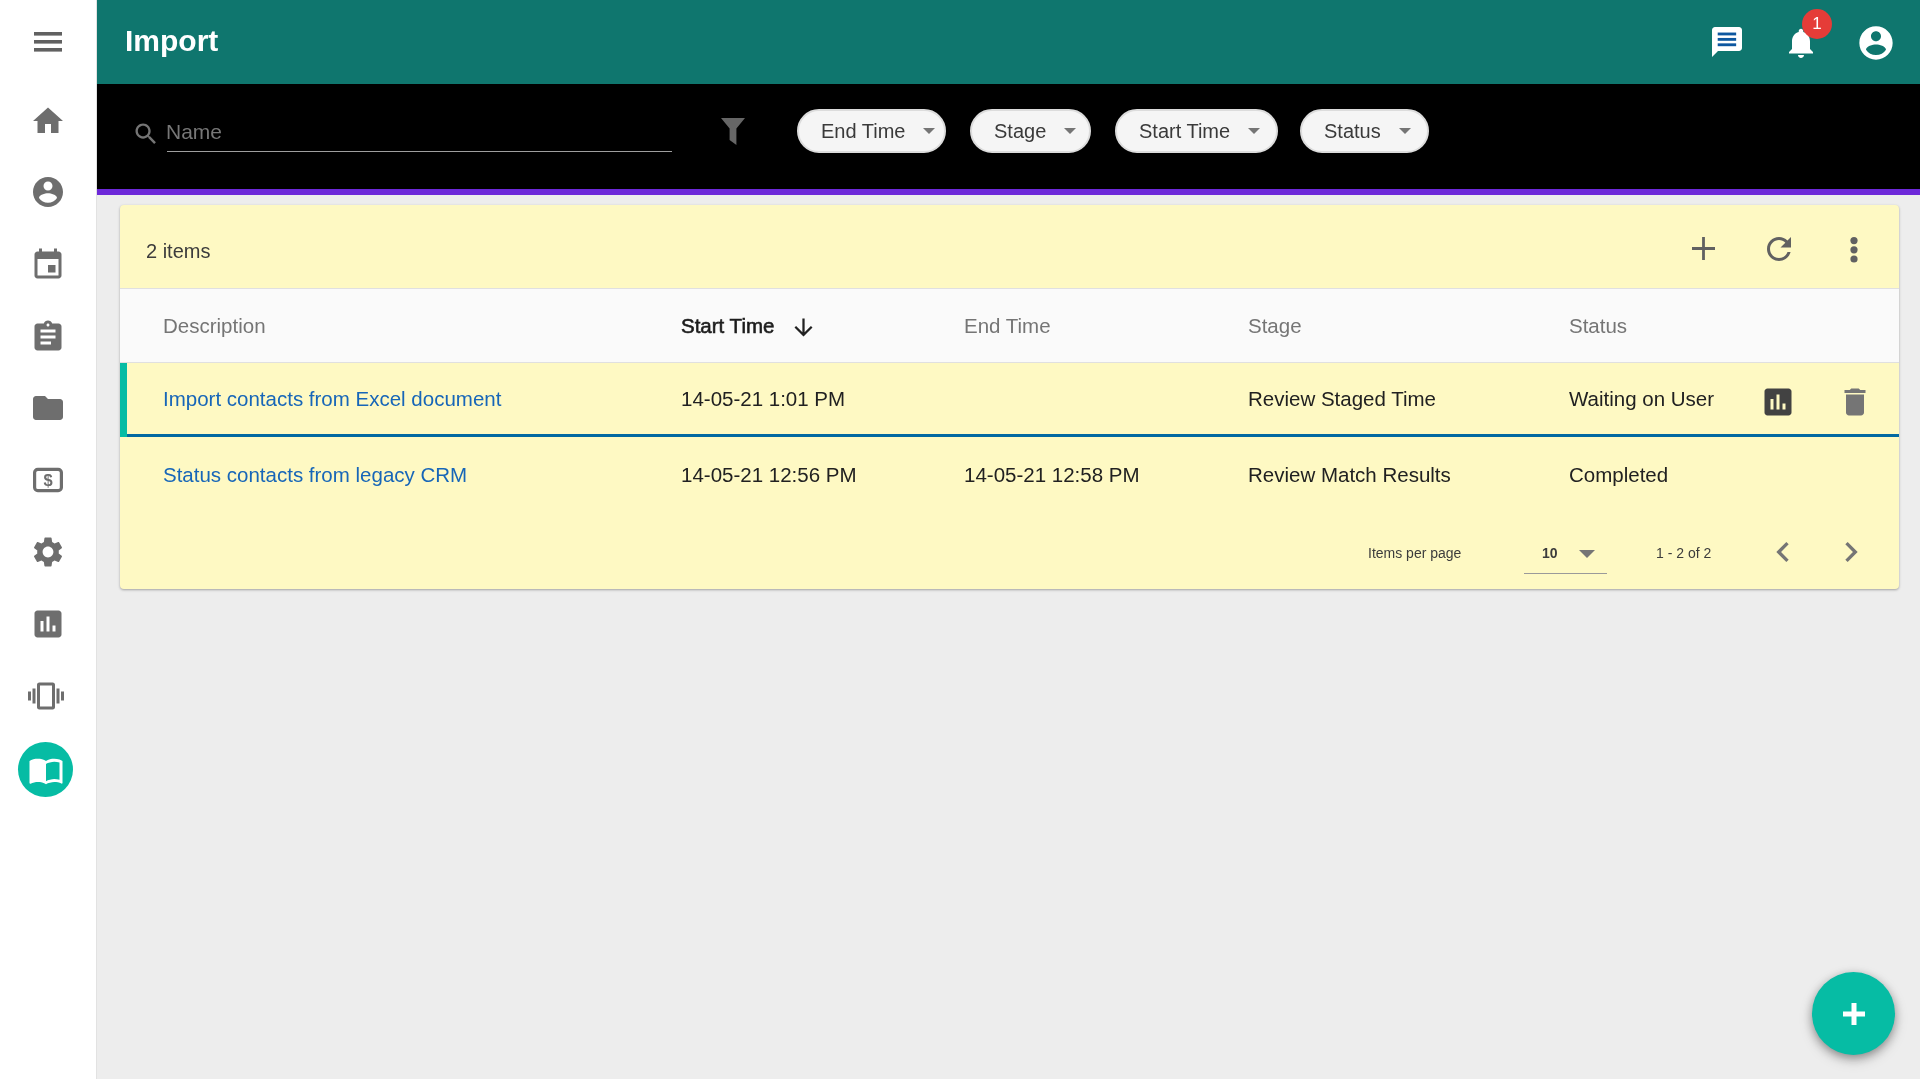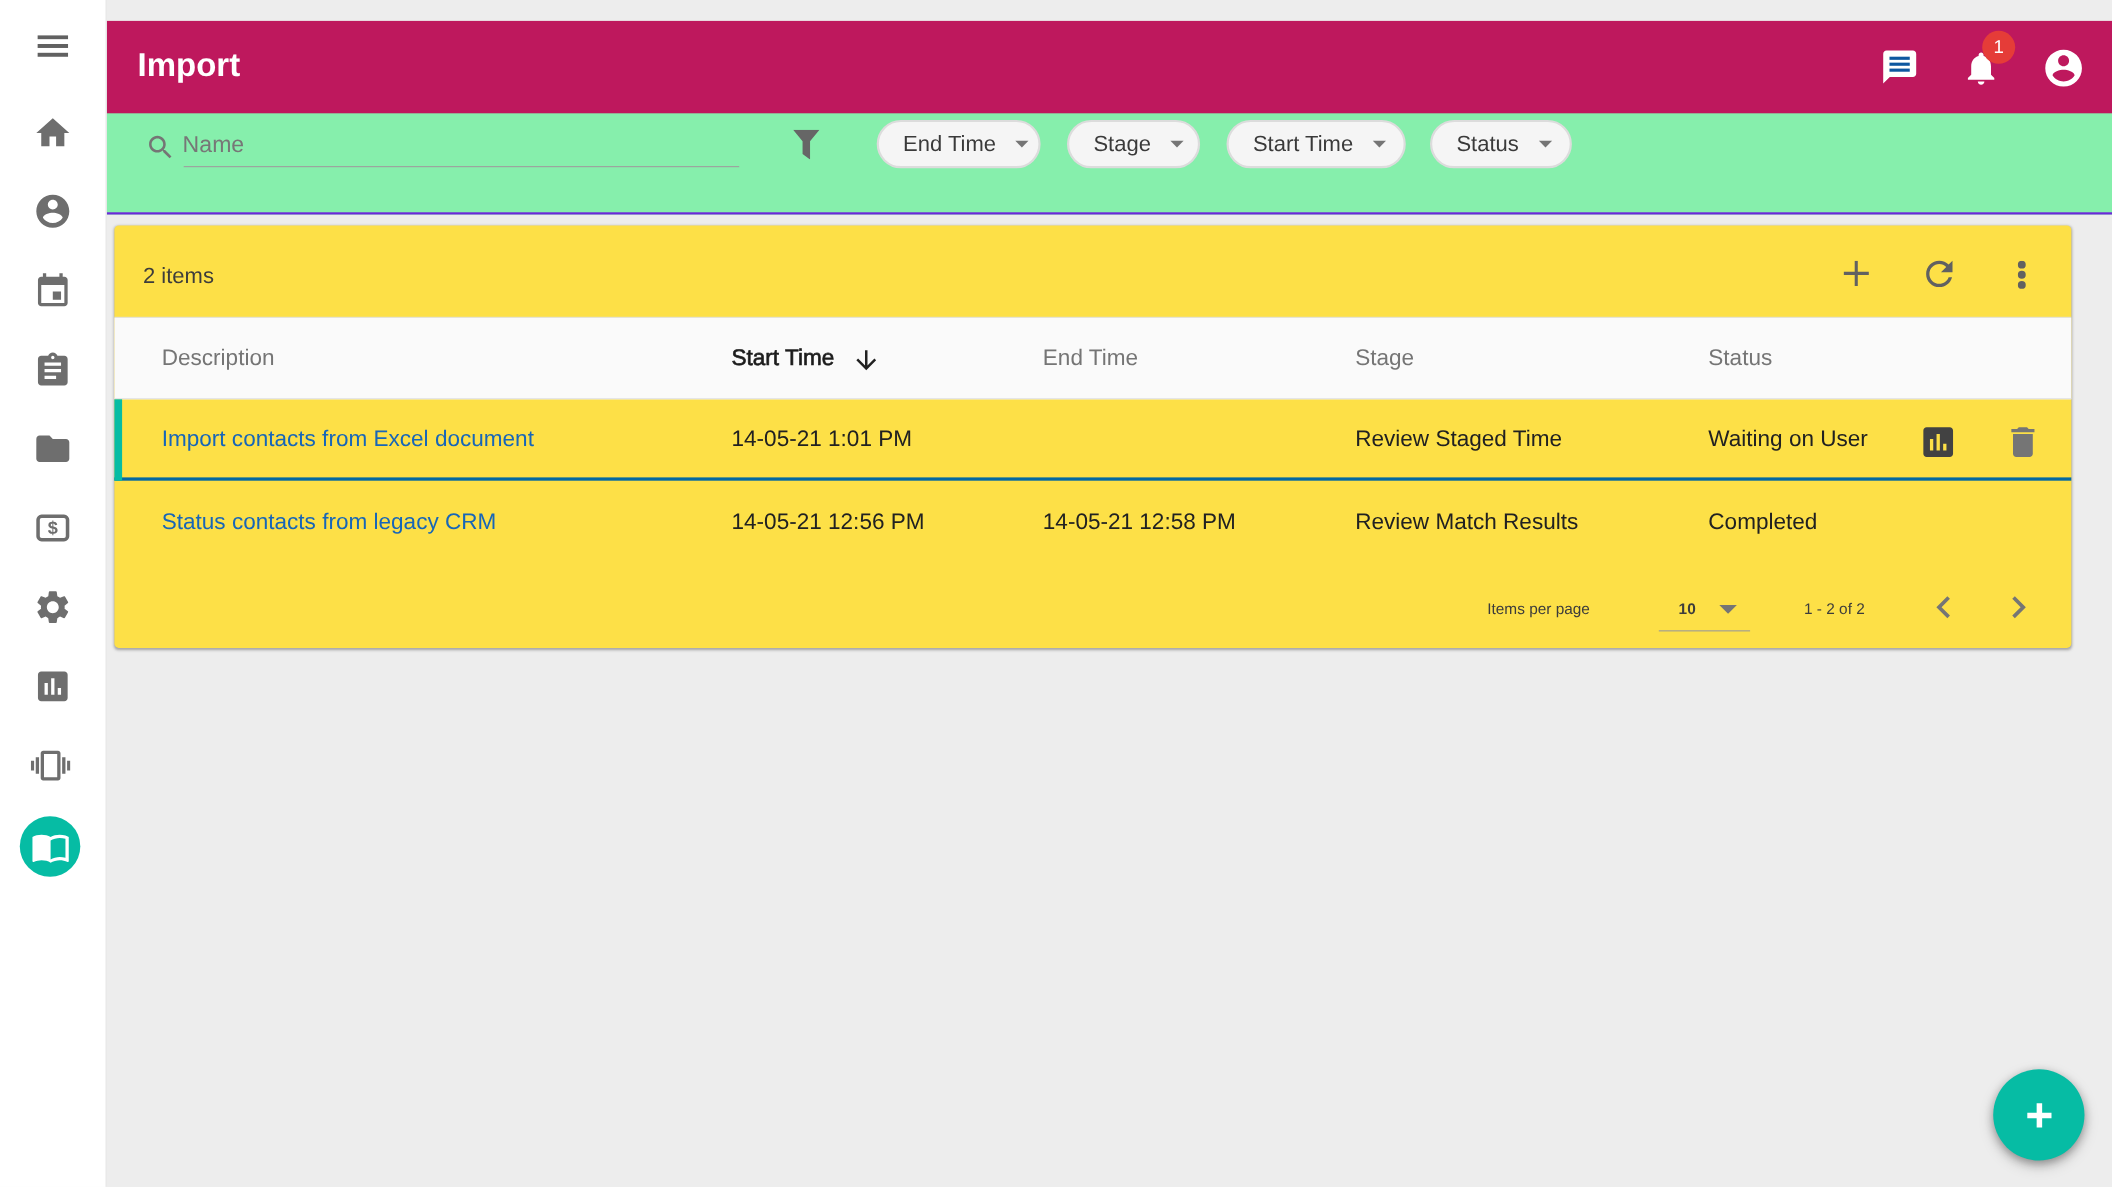--- a/index.html
+++ b/index.html
@@ -1,24 +1,24 @@
 <!DOCTYPE html>
 <html><head>
 <meta charset="utf-8">
 <style>
 * { margin:0; padding:0; box-sizing:border-box; }
 html,body { width:1920px; height:1079px; overflow:hidden; background:#ededed; font-family:"Liberation Sans", sans-serif; }
 .abs { position:absolute; }
 #sidebar { position:absolute; left:0; top:0; width:97px; height:1079px; background:#fff; border-right:1px solid #e2e2e2; z-index:5; }
-#topbar { position:absolute; left:97px; top:0; width:1823px; height:84px; background:#be185d; z-index:4;margin-top:19px; }
+#topbar { position:absolute; left:97px; top:0; width:1823px; height:84px; background:#0f766e; z-index:4; }
 #topbar h1 { position:absolute; left:28px; top:24px; font-size:30px; font-weight:bold; color:#fff; letter-spacing:0px; }
-#filterbar { position:absolute; left:97px; top:84px; width:1823px; height:111px; background:#86efac; border-bottom:2px solid #6d28d9; }
+#filterbar { position:absolute; left:97px; top:84px; width:1823px; height:111px; background:#000000; border-bottom:6px solid #6d28d9; }
 .pill { position:absolute; top:25px; height:44px; border:2px solid #dcdcdc; border-radius:22px; background:#f5f5f5; display:flex; align-items:center; justify-content:space-between; padding:0 16px 0 22px; font-size:20px; color:#3a3a3a; white-space:nowrap; }
 .pill .tri { width:0; height:0; border-left:6px solid transparent; border-right:6px solid transparent; border-top:6px solid #757575; margin-left:18px; }
-#card { position:absolute; left:104px; top:205px; width:1779px; height:384px; background:#fde047; border-radius:4px; box-shadow:0 1px 3px rgba(0,0,0,0.22), 0 1px 2px rgba(0,0,0,0.12); }
+#card { position:absolute; left:120px; top:205px; width:1779px; height:384px; background:#fef9c3; border-radius:4px; box-shadow:0 1px 3px rgba(0,0,0,0.22), 0 1px 2px rgba(0,0,0,0.12); }
 .cardhead { position:relative; height:84px; border-bottom:1px solid #e0e0e0; }
 .cardhead .label { position:absolute; left:26px; top:35px; font-size:20px; color:#3c3c3c; }
 .colhead { position:relative; height:74px; background:#fafafa; border-bottom:1px solid #e0e0e0; font-size:20.5px; color:#757575;padding-left:32px; }
 .row { position:relative; height:74px; border-bottom:3px solid #0369a1; font-size:20.5px; color:#212121; }
 .row2 { position:relative; height:75px; font-size:20.5px; color:#212121; }
 .cell { position:absolute; top:50%; transform:translateY(-50%); white-space:nowrap; }
 .c1 { left:43px; } .c2 { left:561px; } .c3 { left:844px; } .c4 { left:1128px; } .c5 { left:1449px; }
 a.link { color:#1766b8; text-decoration:none; }
 .footer { position:relative; height:76px; font-size:14px; color:#3c3c3c; }
 .footer .cell { top:41px; }

